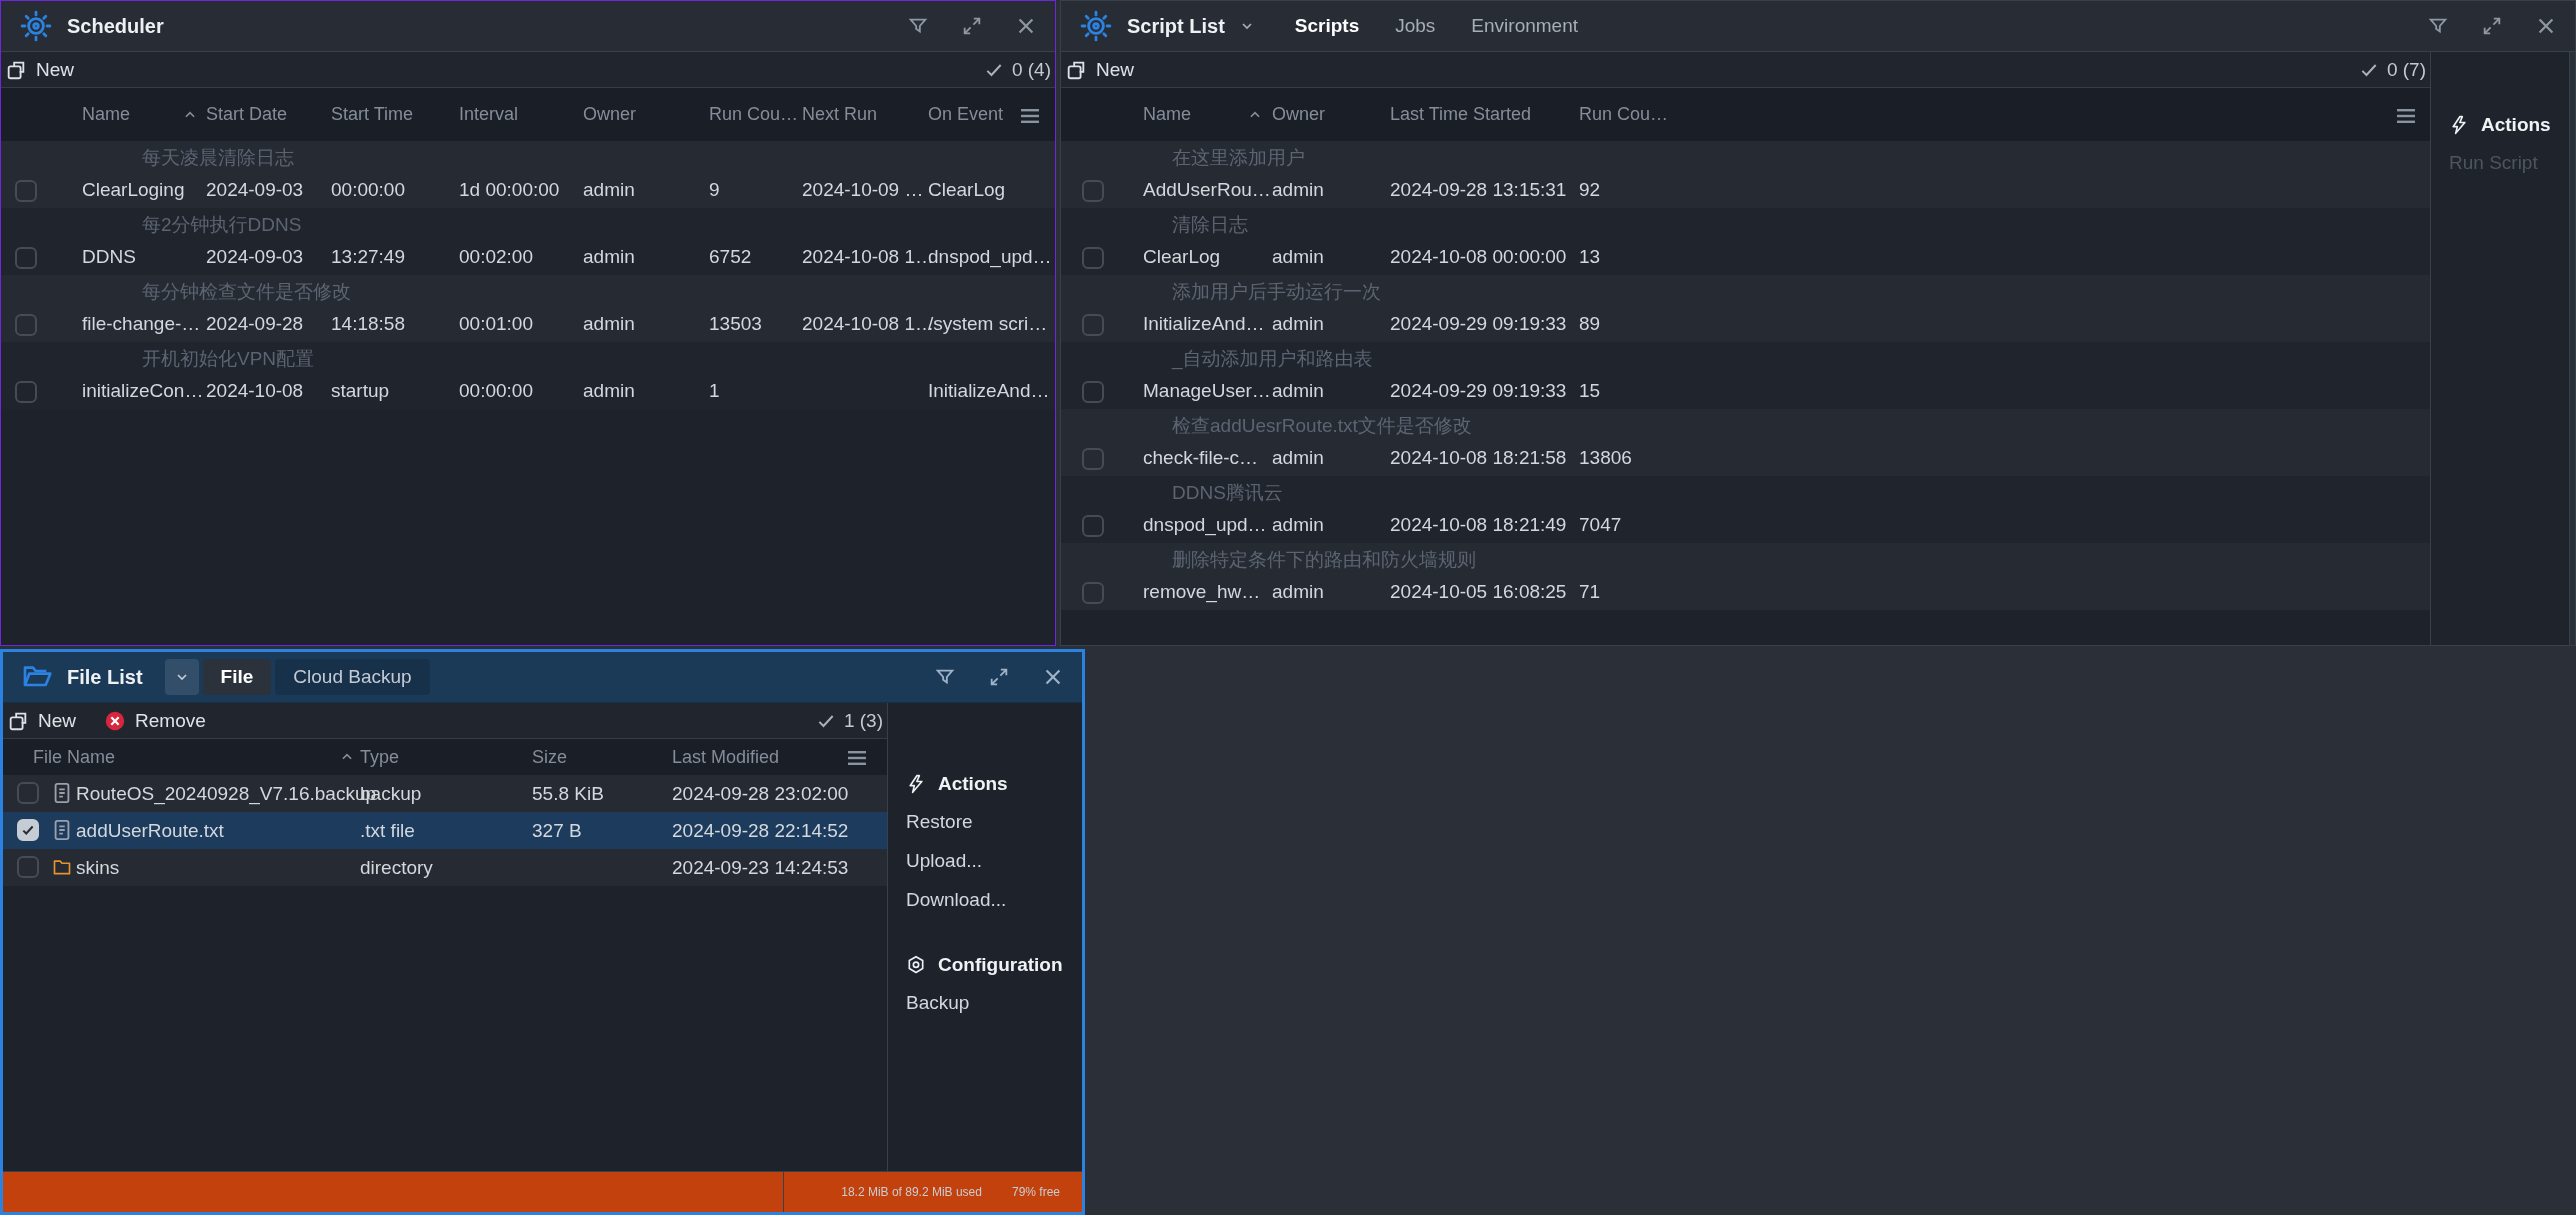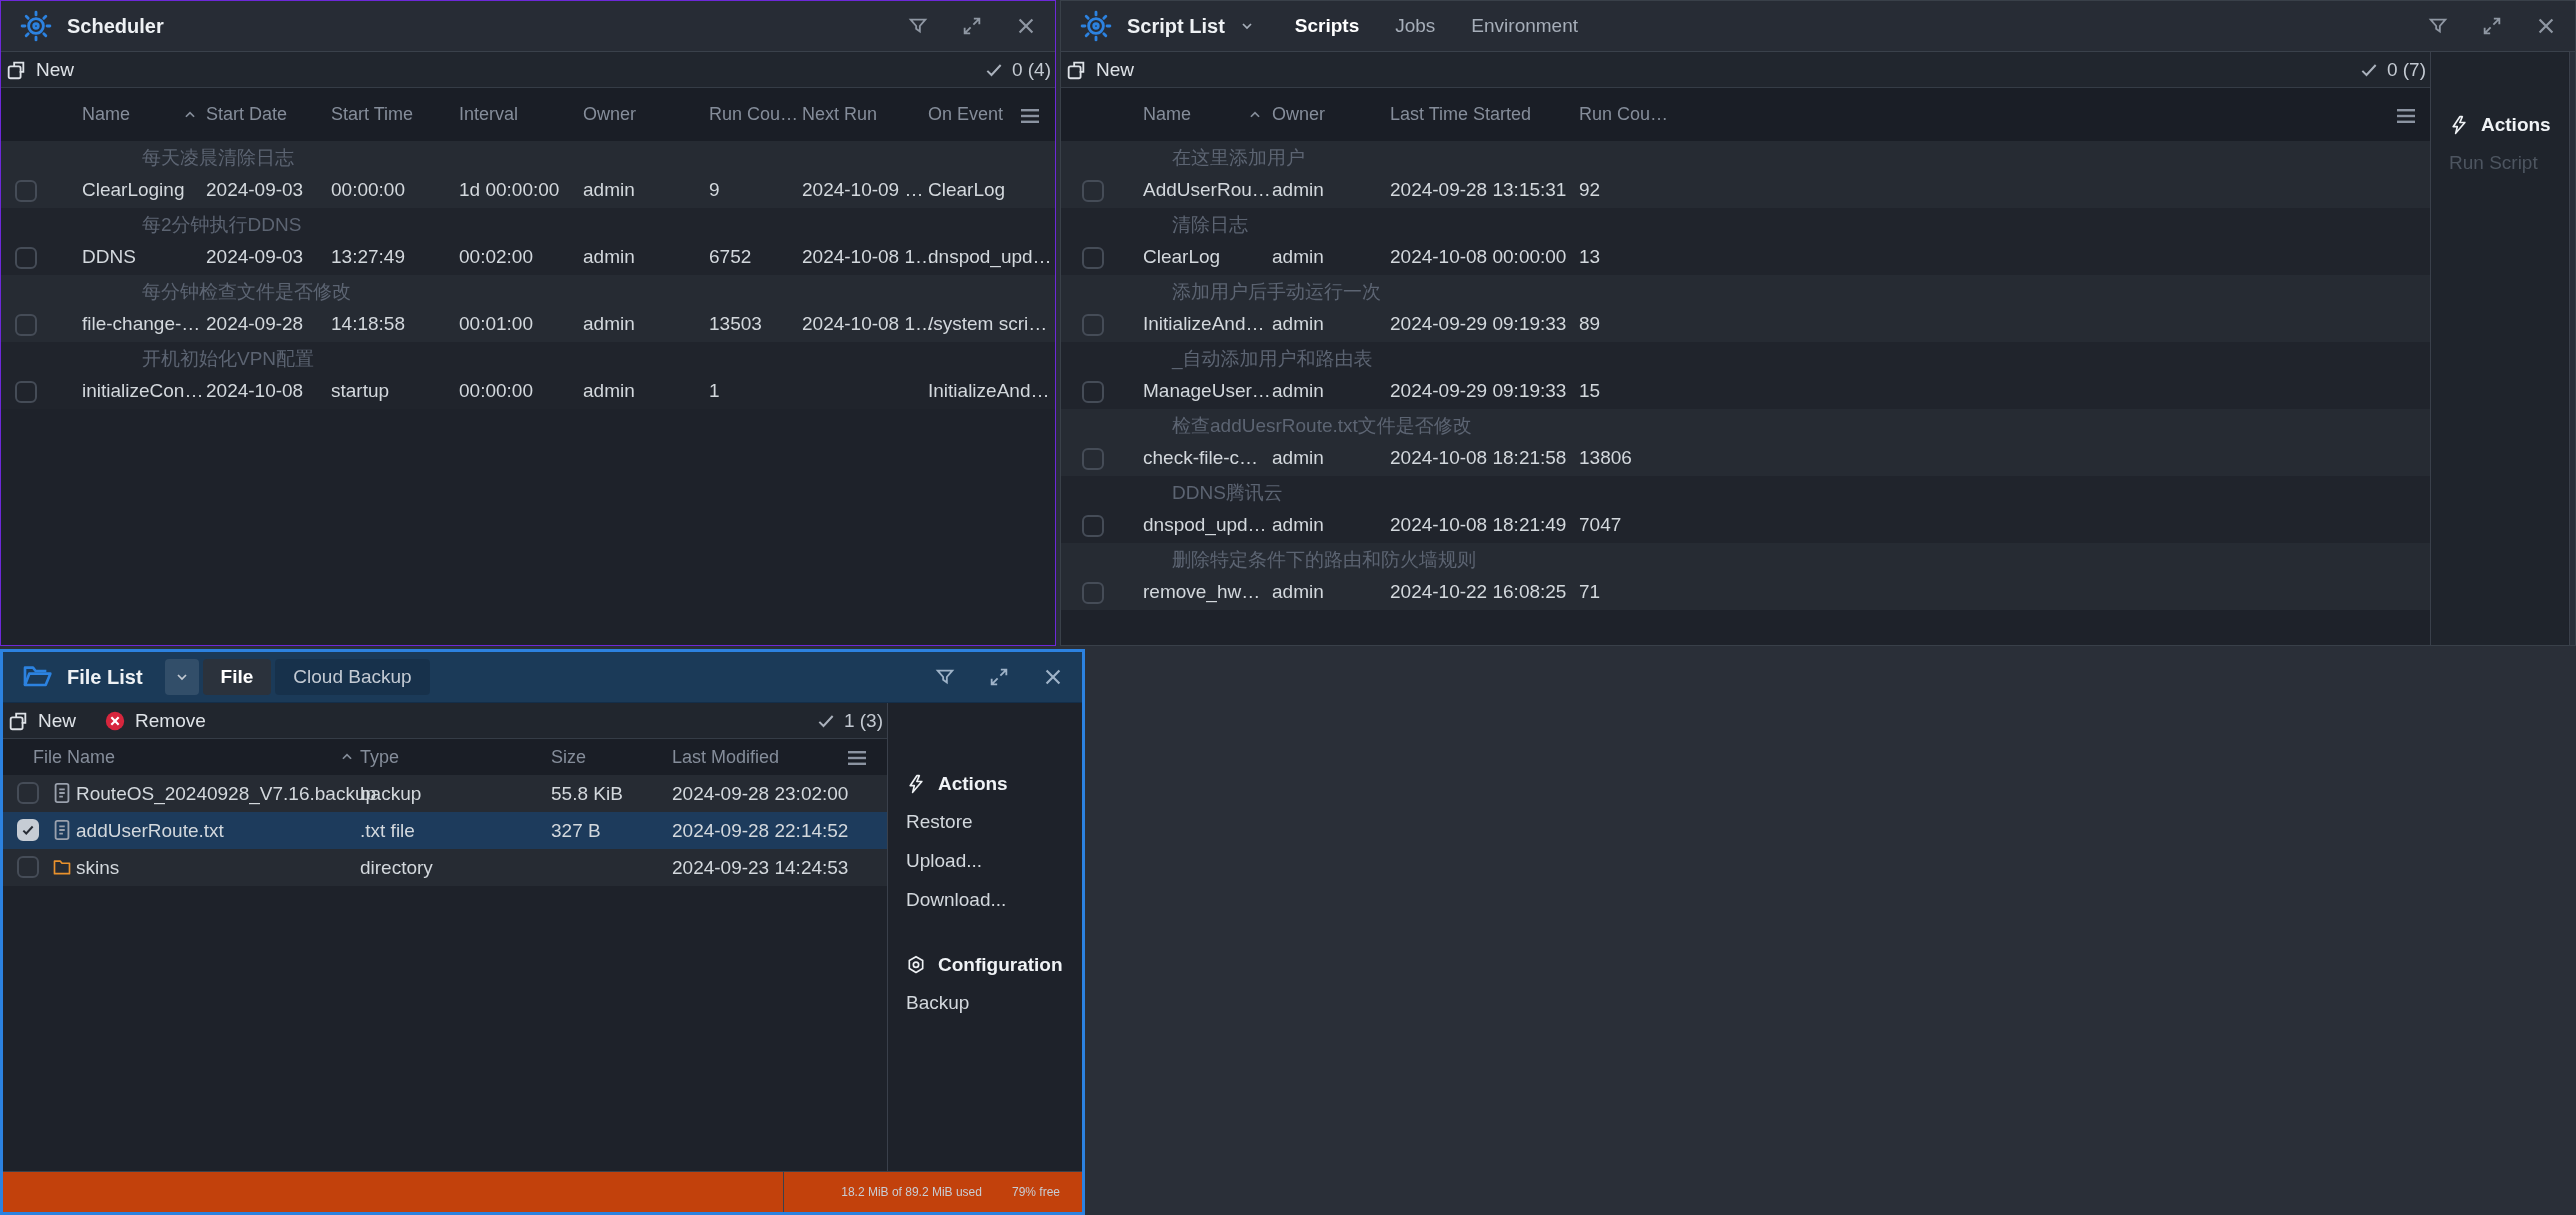--- a/index.html
+++ b/index.html
@@ -90,21 +90,21 @@
   
   .p-comment { left:111px; }
   .scr-cb   { left:21px; }
   .pc-name  { left:82px; }  .pc-owner { left:211px; } .pc-last { left:329px; }
   .pc-runs  { left:518px; }
   .pc-sort  { left:187px; }
 
   
   .files-cb { left:14px; }
   .fc-icon  { left:49px; top:7px; }
-  .fc-name  { left:73px; } .fc-type { left:357px; } .fc-size { left:548px; } .fc-mod { left:669px; }
+  .fc-name  { left:73px; } .fc-type { left:357px; } .fc-size { left:529px; } .fc-mod { left:669px; }
   .fc-sort  { left:337px; }
   .fh-name  { left:30px; }
 
   .ftbody { position:absolute; left:0; top:123px; width:884px; }
   .frow { position:relative; height:37px; line-height:37px; overflow:hidden; cursor:pointer; }
   .frow.light { background:#262b33; }
   .frow.selected { background:var(--sel); }
   .frow .cb { top:7px; }
 
   
@@ -386,21 +386,21 @@
         <span class="cell pc-last">2024-10-08 18:21:49</span>
         <span class="cell pc-runs">7047</span>
       </div>
     </div>
     <div class="tgroup light">
       <div class="comment p-comment">删除特定条件下的路由和防火墙规则</div>
       <div class="drow">
         <span class="cb scr-cb"></span>
         <span class="cell pc-name">remove_hw…</span>
         <span class="cell pc-owner">admin</span>
-        <span class="cell pc-last">2024-10-22 16:08:25</span>
+        <span class="cell pc-last">2024-10-05 16:08:25</span>
         <span class="cell pc-runs">71</span>
       </div>
     </div>
   </div>
 
   <div class="sidepanel" id="scripts-side">
     <div class="side-header">
       <svg width="20" height="20" viewBox="0 0 24 24" fill="none" stroke="#eef1f4" stroke-width="2">
           <path d="M13 2L5 14h5l-2 8 11-13h-6l3-7z" stroke-linejoin="round"></path>
         </svg>

